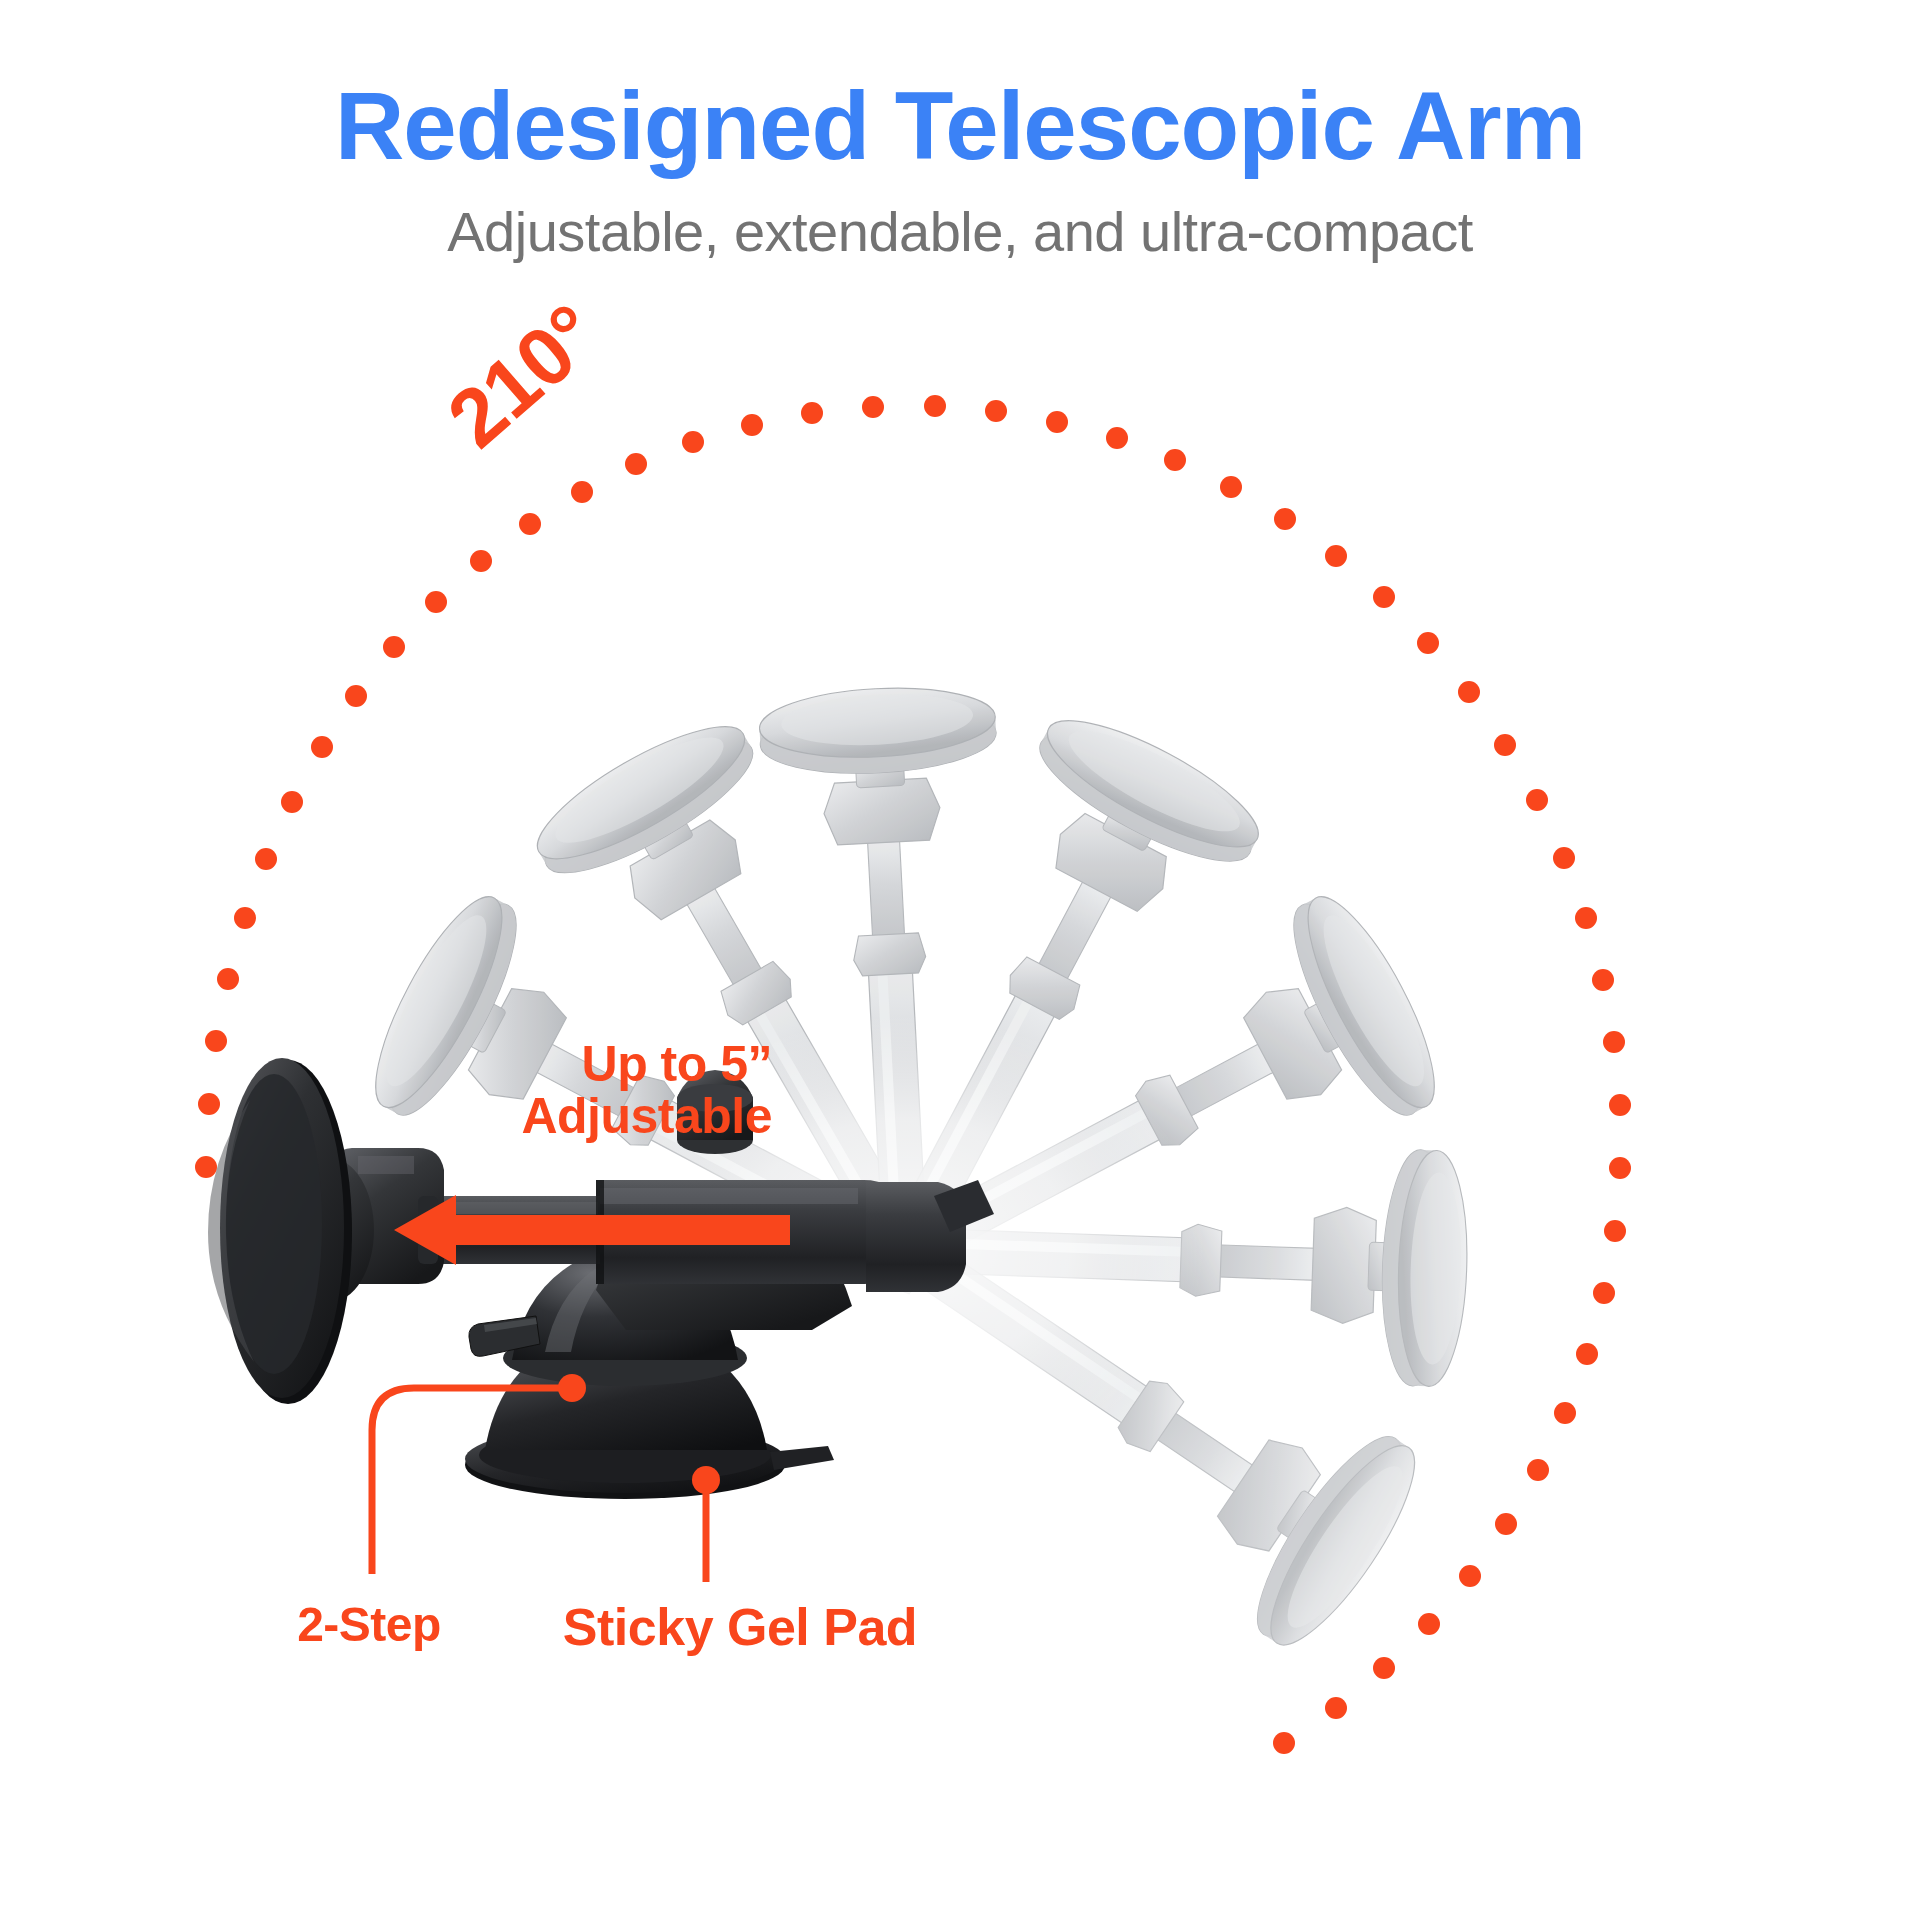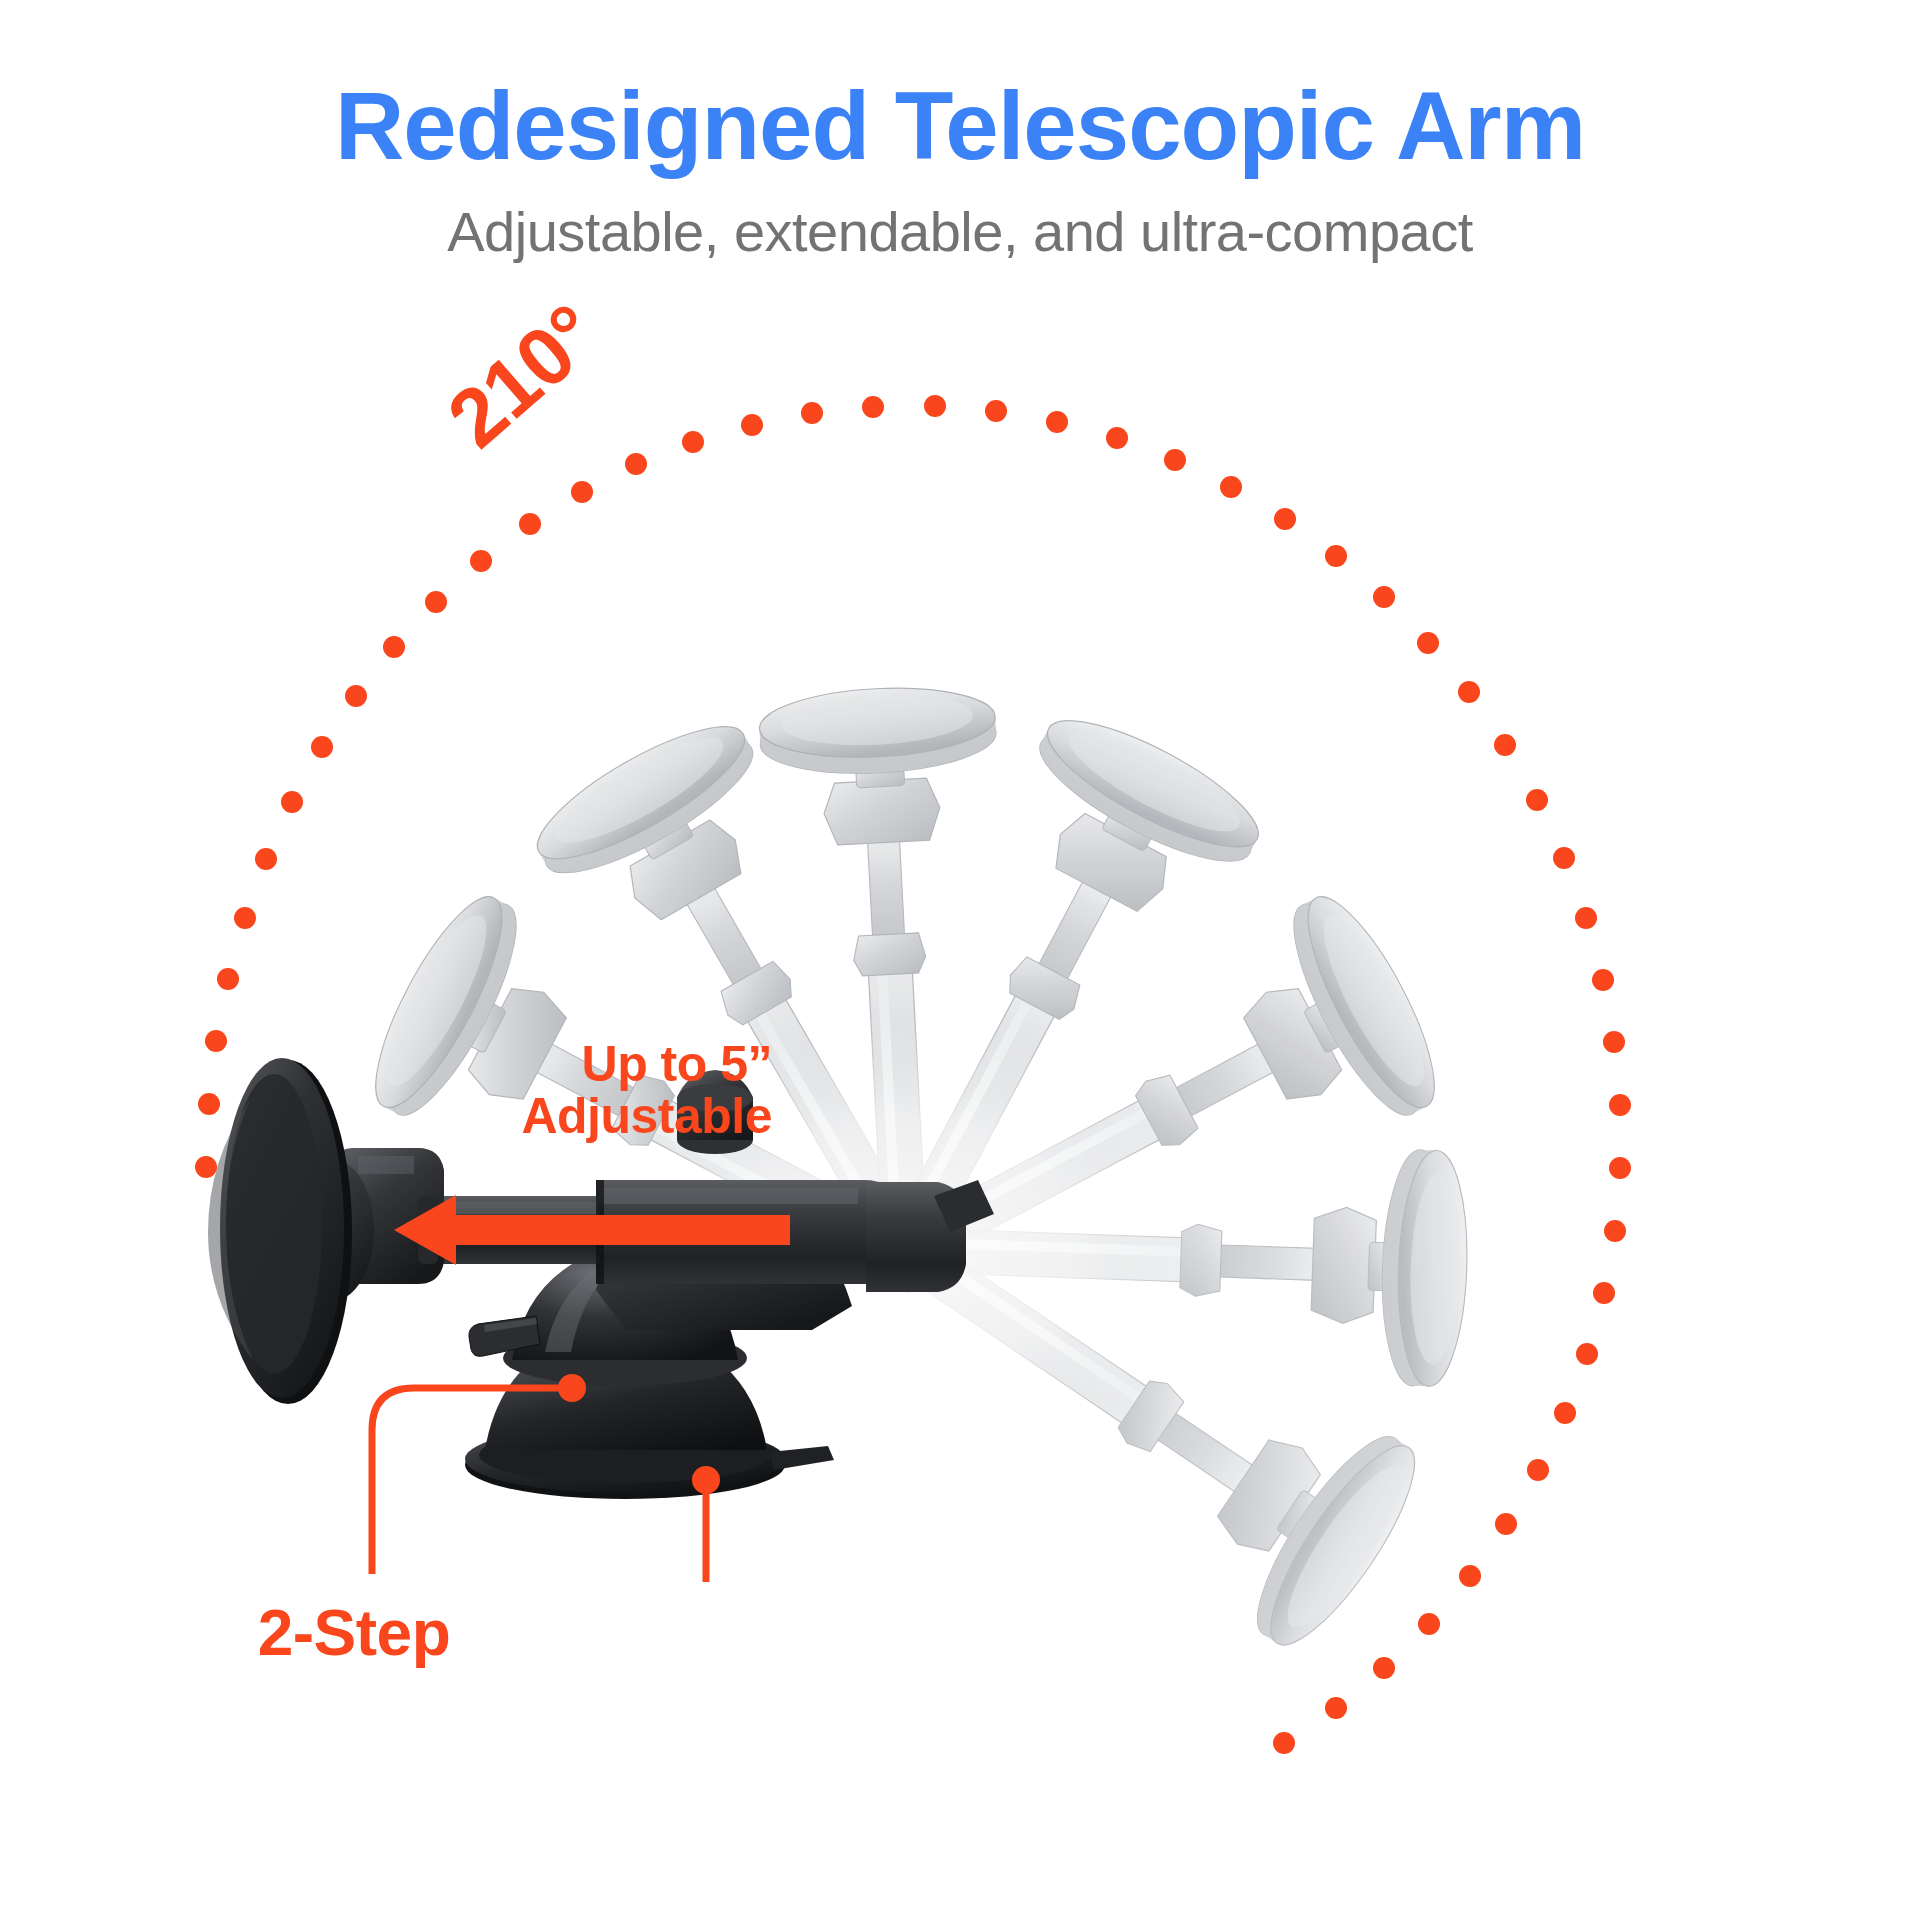--- a/index.html
+++ b/index.html
@@ -30,21 +30,21 @@
 
   
   .callout{
     position:absolute;color:#F9461C;font-weight:700;
     line-height:1.04;letter-spacing:-0.5px;
   }
   .callout.ext{
     left:452px;top:1038px;width:320px;text-align:right;font-size:50px;
   }
   .callout.lever{
-    left:154px;top:1600px;width:400px;text-align:center;font-size:64px;
+    left:169px;top:1600px;width:400px;text-align:center;font-size:48px;
   }
   .callout.gel{
     left:540px;top:1600px;width:400px;text-align:center;font-size:52px;
   }
   .callout .l2{display:block;}
 
   .deg-label{
     position:absolute;left:430px;top:395px;
     color:#F9461C;font-weight:700;font-size:82px;
     transform:rotate(-41deg);transform-origin:left top;
@@ -303,15 +303,16 @@
   <div class="callout ext">
     <span class="l1">Up to 5”</span>
     <span class="l2">Adjustable</span>
   </div>
 
   <div class="callout lever">
     <span class="l1">2-Step</span>
   </div>
 
   <div class="callout gel">
+    <span class="l1">Sticky Gel Pad</span>
   </div>
 
 </div>
 
 </body></html>

